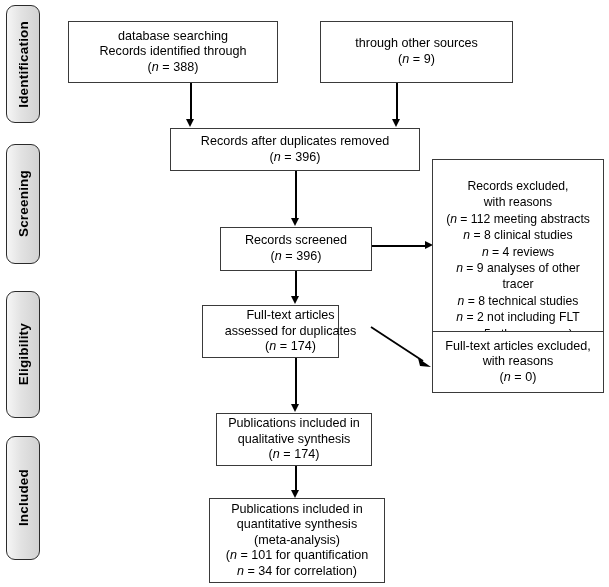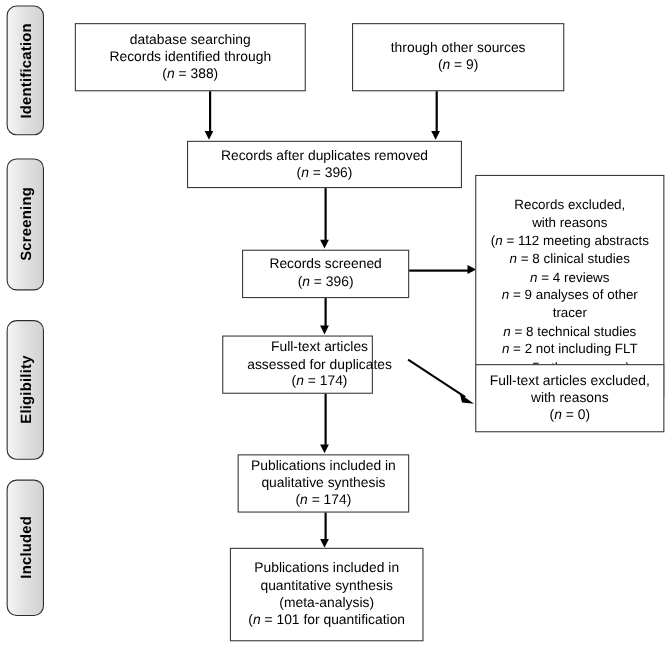--- a/index.html
+++ b/index.html
@@ -179,15 +179,16 @@
   </div>
 
   <div class="vline" style="left:295px; top:466px; height:25px;"></div>
   <div class="arrow-down" style="left:291px; top:490px;"></div>
 
   <div class="box" style="left:209px; top:498px; width:176px; height:85px;">
     <span class="ln">Publications included in</span>
     <span class="ln">quantitative synthesis</span>
     <span class="ln">(meta-analysis)</span>
     <span class="ln"><span>(</span><i>n</i><span> = 101 for quantification</span></span>
+    <span class="ln"><span></span><i>n</i><span> = 34 for correlation)</span></span>
   </div>
 
 </div>
 
 </body></html>

